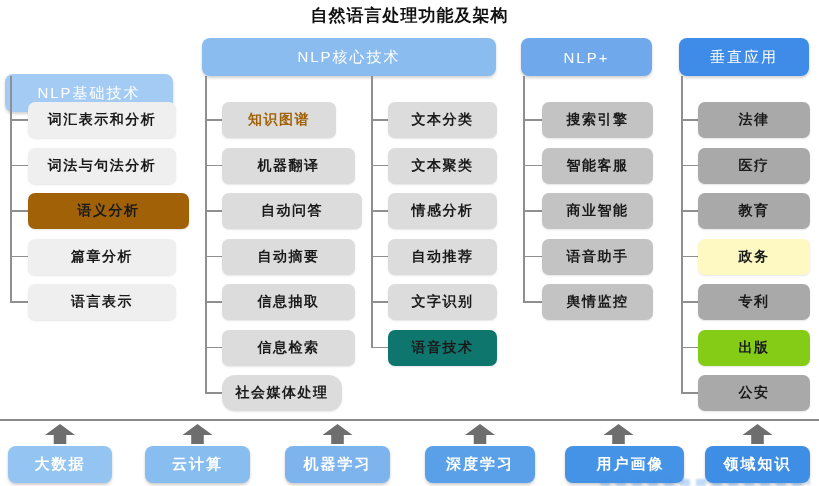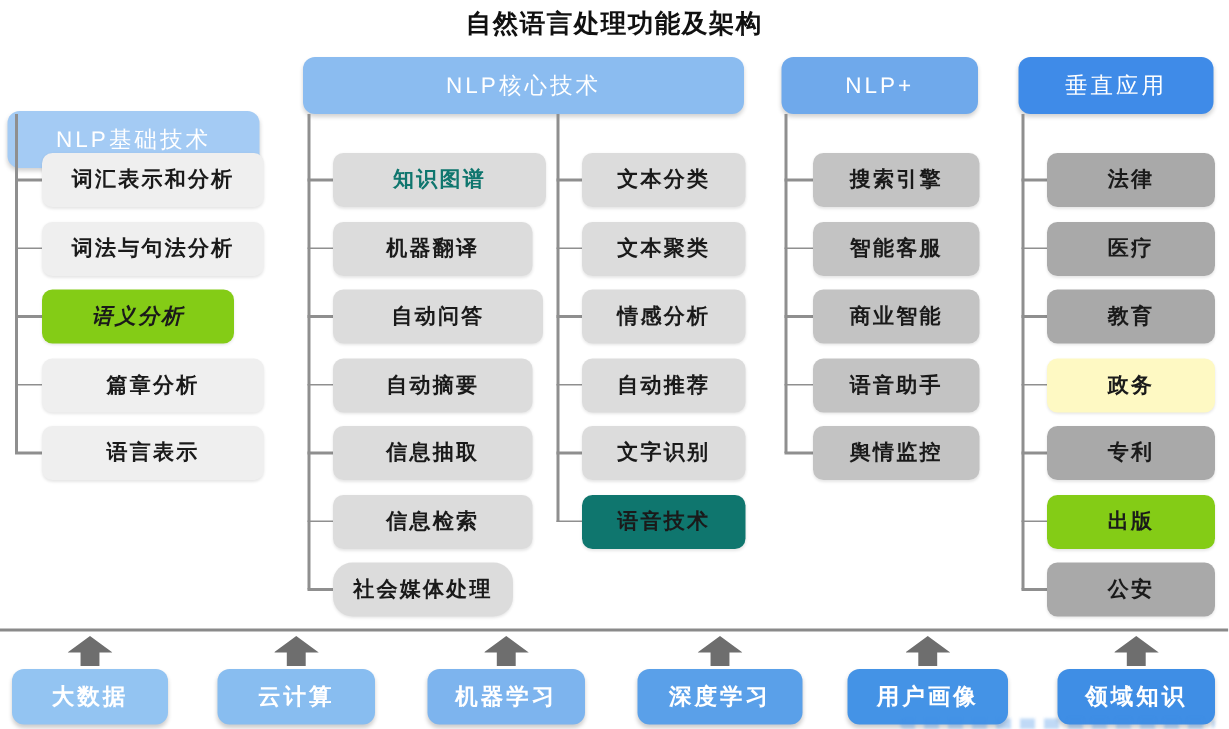--- a/index.html
+++ b/index.html
@@ -105,24 +105,24 @@
       <div class="tick" style="left: 681px; top: 164.75px; width: 17px; background: rgb(143, 143, 143);"></div>
       <div class="tick" style="left: 681px; top: 210.25px; width: 17px; background: rgb(143, 143, 143);"></div>
       <div class="tick" style="left: 681px; top: 255.75px; width: 17px; background: rgb(143, 143, 143);"></div>
       <div class="tick" style="left: 681px; top: 301.25px; width: 17px; background: rgb(143, 143, 143);"></div>
       <div class="tick" style="left: 681px; top: 346.75px; width: 17px; background: rgb(143, 143, 143);"></div>
       <div class="tick" style="left: 681px; top: 392.25px; width: 17px; background: rgb(143, 143, 143);"></div>
     </div>
   <div id="items-layer">
       <div class="item" style="left: 28px; top: 102px; width: 148px; background: rgb(239, 239, 239); color: rgb(26, 26, 26);">词汇表示和分析</div>
       <div class="item" style="left: 28px; top: 147.5px; width: 148px; background: rgb(239, 239, 239); color: rgb(26, 26, 26);">词法与句法分析</div>
-      <div class="item" style="left: 28px; top: 193px; width: 128px; background: #84cc16; color: rgb(26, 26, 26); font-style: italic;">语义分析</div>
+      <div class="item" style="left: 28px; top: 193px; width: 161px; background: #a16207; color: rgb(26, 26, 26);">语义分析</div>
       <div class="item" style="left: 28px; top: 238.5px; width: 148px; background: rgb(239, 239, 239); color: rgb(26, 26, 26);">篇章分析</div>
       <div class="item" style="left: 28px; top: 284px; width: 148px; background: rgb(239, 239, 239); color: rgb(26, 26, 26);">语言表示</div>
-      <div class="item" style="left: 222px; top: 102px; width: 142px; background: rgb(220, 220, 220); color: #0f766e;">知识图谱</div>
+      <div class="item" style="left: 222px; top: 102px; width: 114px; background: rgb(220, 220, 220); color: #a16207;">知识图谱</div>
       <div class="item" style="left: 222px; top: 147.5px; width: 133px; background: rgb(220, 220, 220); color: rgb(26, 26, 26);">机器翻译</div>
       <div class="item" style="left: 222px; top: 193px; width: 140px; background: rgb(220, 220, 220); color: rgb(26, 26, 26);">自动问答</div>
       <div class="item" style="left: 222px; top: 238.5px; width: 133px; background: rgb(220, 220, 220); color: rgb(26, 26, 26);">自动摘要</div>
       <div class="item" style="left: 222px; top: 284px; width: 133px; background: rgb(220, 220, 220); color: rgb(26, 26, 26);">信息抽取</div>
       <div class="item" style="left: 222px; top: 329.5px; width: 133px; background: rgb(220, 220, 220); color: rgb(26, 26, 26);">信息检索</div>
       <div class="item" style="left: 222px; top: 375px; width: 120px; background: rgb(220, 220, 220); color: rgb(26, 26, 26); border-radius: 13px;">社会媒体处理</div>
       <div class="item" style="left: 388px; top: 102px; width: 109px; background: rgb(220, 220, 220); color: rgb(26, 26, 26);">文本分类</div>
       <div class="item" style="left: 388px; top: 147.5px; width: 109px; background: rgb(220, 220, 220); color: rgb(26, 26, 26);">文本聚类</div>
       <div class="item" style="left: 388px; top: 193px; width: 109px; background: rgb(220, 220, 220); color: rgb(26, 26, 26);">情感分析</div>
       <div class="item" style="left: 388px; top: 238.5px; width: 109px; background: rgb(220, 220, 220); color: rgb(26, 26, 26);">自动推荐</div>
@@ -147,19 +147,19 @@
   <div id="foundation-layer">
       <div class="uparrow" style="left: 45px; background: rgb(110, 110, 110);"></div>
       <div class="fbox" style="left: 8px; width: 104px; background: rgb(147, 196, 242); color: rgb(255, 255, 255);">大数据</div>
       <div class="uparrow" style="left: 182.5px; background: rgb(110, 110, 110);"></div>
       <div class="fbox" style="left: 145px; width: 105px; background: rgb(136, 189, 240); color: rgb(255, 255, 255);">云计算</div>
       <div class="uparrow" style="left: 322.5px; background: rgb(110, 110, 110);"></div>
       <div class="fbox" style="left: 285px; width: 105px; background: rgb(125, 180, 238); color: rgb(255, 255, 255);">机器学习</div>
       <div class="uparrow" style="left: 465px; background: rgb(110, 110, 110);"></div>
       <div class="fbox" style="left: 425px; width: 110px; background: rgb(90, 160, 233); color: rgb(255, 255, 255);">深度学习</div>
       <div class="uparrow" style="left: 603.5px; background: rgb(110, 110, 110);"></div>
-      <div class="fbox" style="left: 565px; width: 107px; background: rgb(68, 147, 230); color: rgb(255, 255, 255);">用户画像</div>
+      <div class="fbox" style="left: 565px; width: 107px; background: rgb(68, 147, 230); color: rgb(255, 255, 255); padding-left: 12px;">用户画像</div>
       <div class="uparrow" style="left: 742.5px; background: rgb(110, 110, 110);"></div>
       <div class="fbox" style="left: 705px; width: 105px; background: rgb(63, 142, 229); color: rgb(255, 255, 255);">领域知识</div>
     </div>
 
   <div class="watermark"></div>
 </div>
 
 </body></html>

